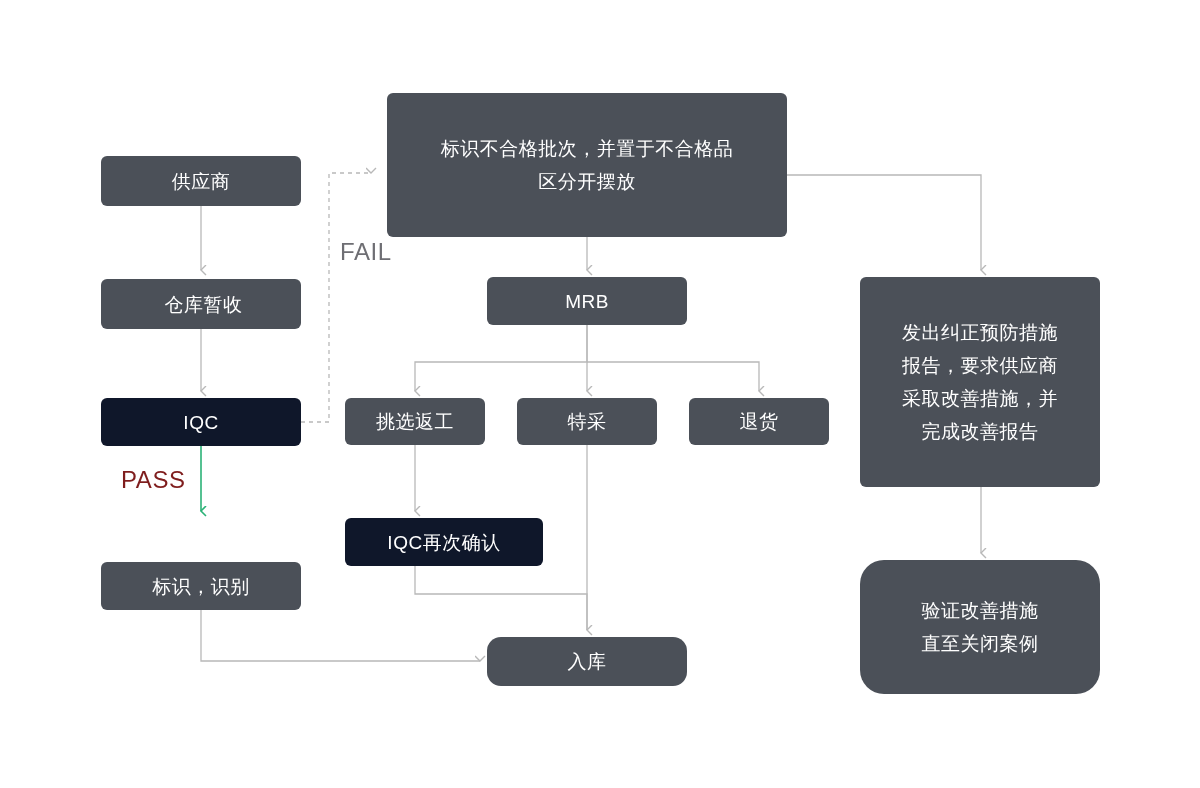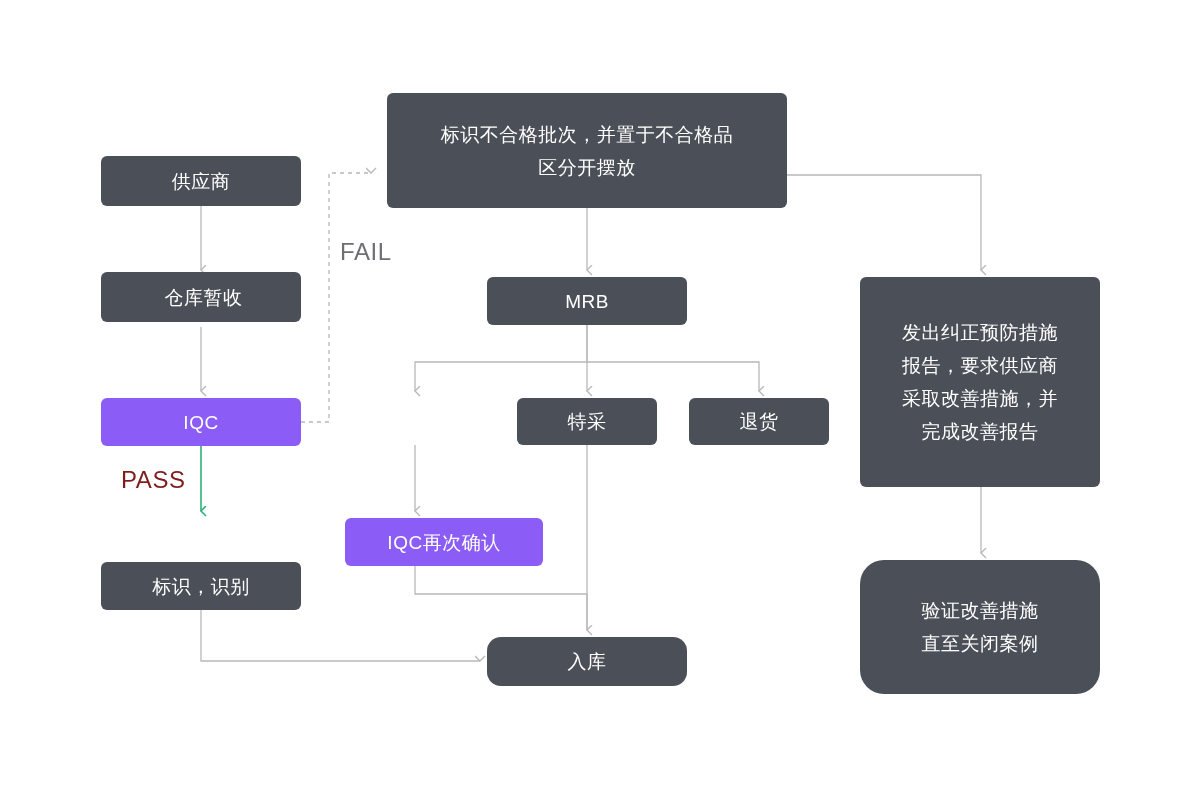--- a/index.html
+++ b/index.html
@@ -37,21 +37,21 @@
     color: #ffffff;
     font-size: 19px;
     line-height: 33px;
     letter-spacing: 0.5px;
     font-weight: 400;
     padding: 0 8px;
     white-space: pre-line;
     z-index: 2;
   }
   .node.dark { background: #4b5058; }
-  .node.green { background: #8b5cf6; }
+  .node.green { background: #0f172a; }
   .edge-label {
     position: absolute;
     font-size: 24px;
     letter-spacing: 0.6px;
     z-index: 3;
     white-space: nowrap;
   }
   .edge-label.gray { color: #6e6e73; }
   .edge-label.green { color: #7f1d1d; }
 </style>
@@ -98,31 +98,32 @@
     </g>
 
     <g stroke="#2bb277" stroke-width="1.6" fill="none">
 
       <path d="M201,446 L201,511" marker-end="url(#ah-green)"></path>
     </g>
   </svg>
 
   <div class="node dark" style="left:101px;top:156px;width:200px;height:50px;">供应商</div>
 
-  <div class="node dark" style="left:101px;top:272px;width:200px;height:50px;padding-left:13px;">仓库暂收</div>
+  <div class="node dark" style="left:101px;top:279px;width:200px;height:50px;padding-left:13px;">仓库暂收</div>
 
   <div class="node green" style="left:101px;top:398px;width:200px;height:48px;">IQC</div>
 
   <div class="node dark" style="left:101px;top:518px;width:200px;height:48px;margin-top:44px;">标识，识别</div>
 
-  <div class="node dark" style="left:387px;top:93px;width:400px;height:115px;">标识不合格批次，并置于不合格品
+  <div class="node dark" style="left:387px;top:93px;width:400px;height:144px;">标识不合格批次，并置于不合格品
 区分开摆放</div>
 
   <div class="node dark" style="left:487px;top:277px;width:200px;height:48px;">MRB</div>
 
+  <div class="node dark" style="left:345px;top:398px;width:140px;height:47px;">挑选返工</div>
 
   <div class="node dark" style="left:517px;top:398px;width:140px;height:47px;">特采</div>
 
   <div class="node dark" style="left:689px;top:398px;width:140px;height:47px;">退货</div>
 
   <div class="node green" style="left:345px;top:518px;width:198px;height:48px;">IQC再次确认</div>
 
   <div class="node dark" style="left:487px;top:637px;width:200px;height:49px;border-radius:14px;">入库</div>
 
   <div class="node dark" style="left:860px;top:277px;width:240px;height:210px;">发出纠正预防措施

